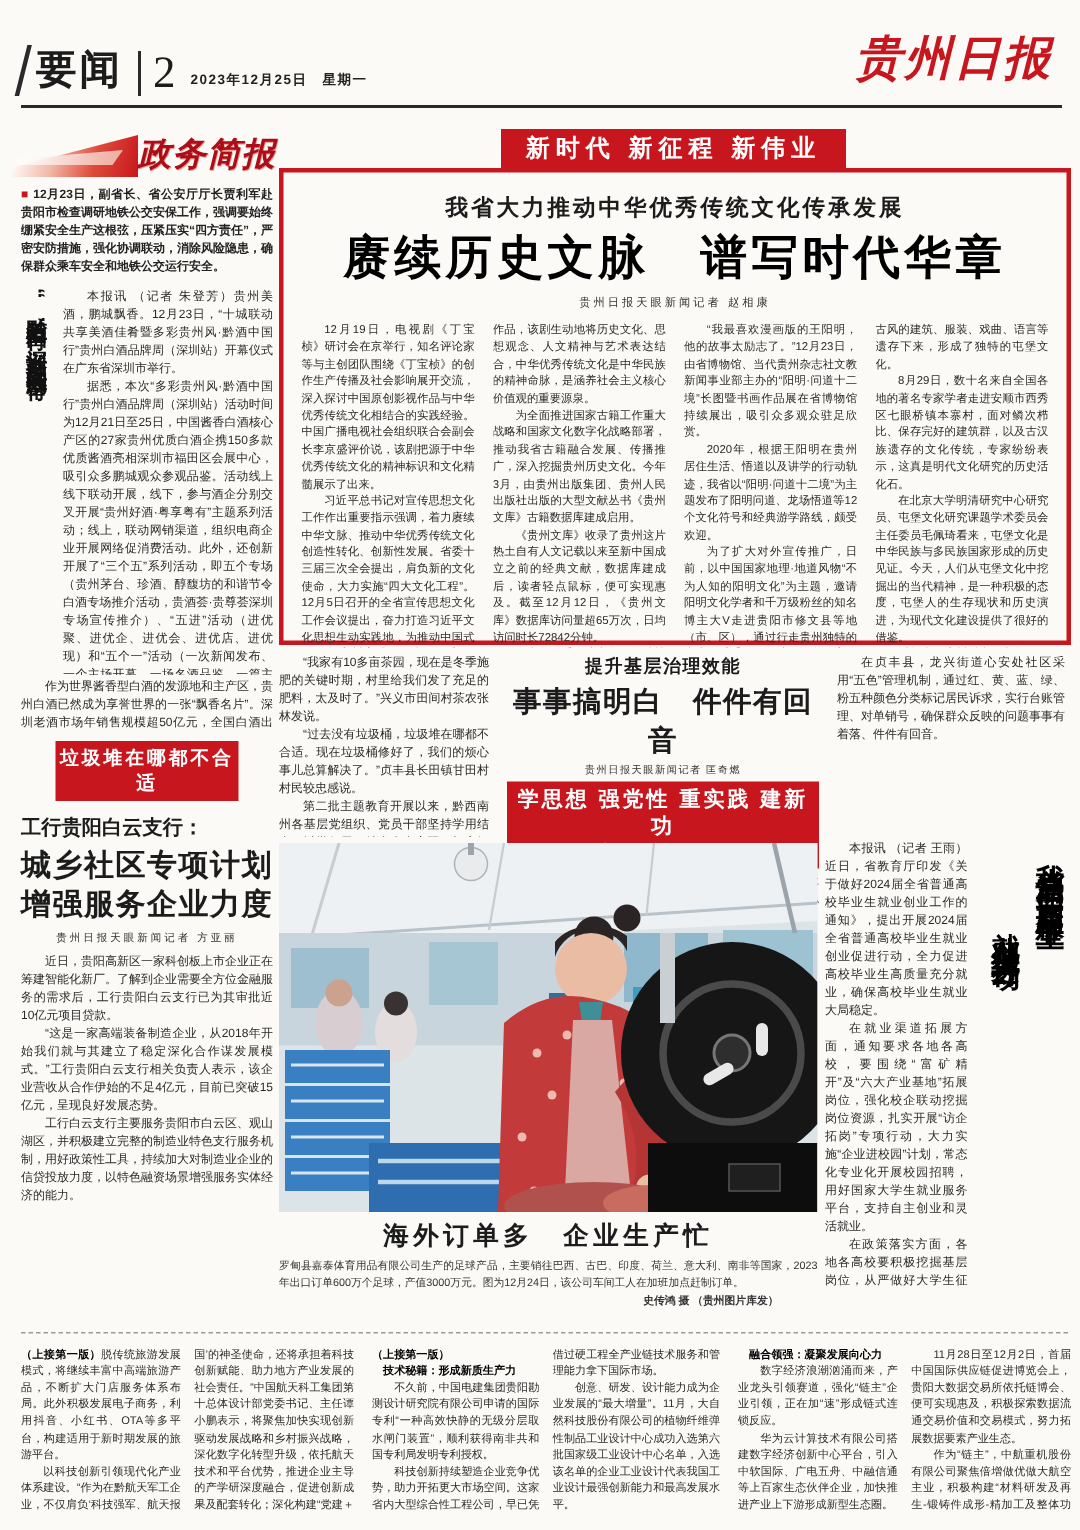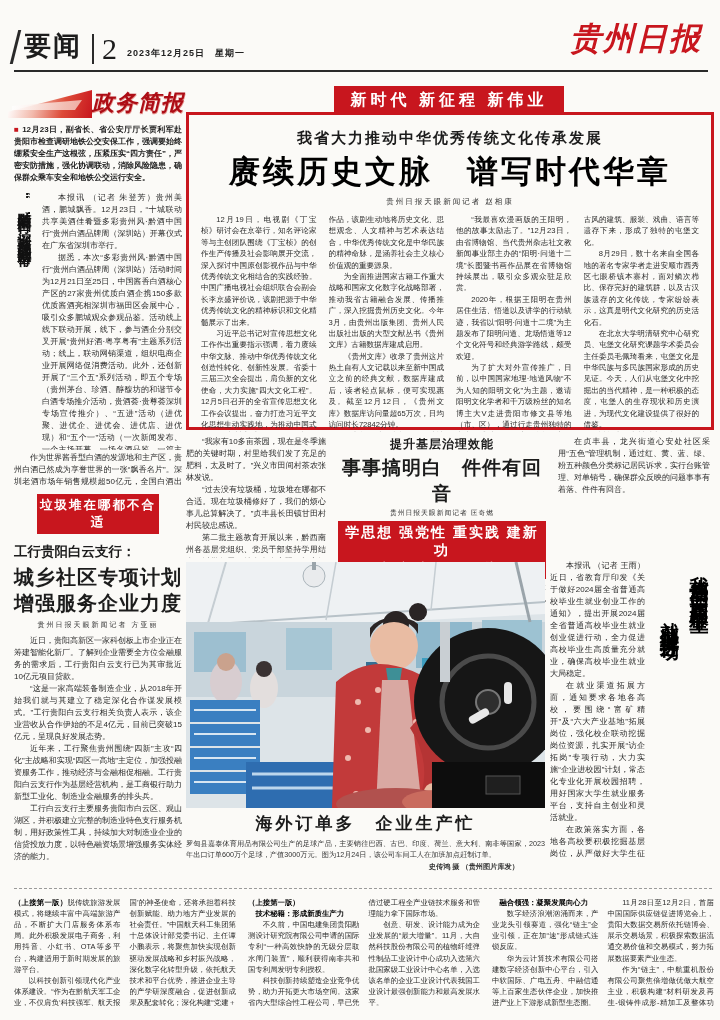--- a/index.html
+++ b/index.html
@@ -125,21 +125,20 @@
 
     <div class="ptb-banner">垃圾堆在哪都不合适</div>
 
     <div>
       <div class="icbc-kicker">工行贵阳白云支行：</div>
       <div class="icbc-headline">城乡社区专项计划 增强服务企业力度</div>
       <div class="byline">贵州日报天眼新闻记者 方亚丽</div>
       <div class="icbc-body bt">
         <p>近日，贵阳高新区一家科创板上市企业正在筹建智能化新厂。了解到企业需要全方位金融服务的需求后，工行贵阳白云支行已为其审批近10亿元项目贷款。</p>
         <p>“这是一家高端装备制造企业，从2018年开始我们就与其建立了稳定深化合作谋发展模式。”工行贵阳白云支行相关负责人表示，该企业营收从合作伊始的不足4亿元，目前已突破15亿元，呈现良好发展态势。</p>
-        <p>近年来，工行聚焦贵州围绕“四新”主攻“四化”主战略和实现“四区一高地”主定位，加强投融资服务工作，推动经济与金融相促相融。工行贵阳白云支行作为基层经营机构，是工商银行助力新型工业化、制造业金融服务的排头兵。</p>
         <p>工行白云支行主要服务贵阳市白云区、观山湖区，并积极建立完整的制造业特色支行服务机制，用好政策性工具，持续加大对制造业企业的信贷投放力度，以特色融资场景增强服务实体经济的能力。</p>
       </div>
     </div>
   </div>
 
   <div class="slogan">新时代 新征程 新伟业</div>
 
   <div class="mainbox">
     <div class="m-kicker">我省大力推动中华优秀传统文化传承发展</div>
     <div class="m-headline">赓续历史文脉　谱写时代华章</div>
@@ -312,19 +311,19 @@
       <p class="b-sub">技术秘籍：形成新质生产力</p>
       <p>不久前，中国电建集团贵阳勘测设计研究院有限公司申请的国际专利“一种高效快静的无级分层取水闸门装置”，顺利获得南非共和国专利局发明专利授权。</p>
       <p>科技创新持续塑造企业竞争优势，助力开拓更大市场空间。这家省内大型综合性工程公司，早已凭借过硬工程全产业链技术服务和管理能力拿下国际市场。</p>
       <p>创意、研发、设计能力成为企业发展的“最大增量”。11月，大自然科技股份有限公司的植物纤维弹性制品工业设计中心成功入选第六批国家级工业设计中心名单，入选该名单的企业工业设计代表我国工业设计最强创新能力和最高发展水平。</p>
 
     </div>
     <div class="b-art b-c">
       <p class="b-sub">融合领强：凝聚发展向心力</p>
       <p>数字经济浪潮汹涌而来，产业龙头引领赛道，强化“链主”企业引领，正在加“速”形成链式连锁反应。</p>
       <p>华为云计算技术有限公司搭建数字经济创新中心平台，引入中软国际、广电五舟、中融信通等上百家生态伙伴企业，加快推进产业上下游形成新型生态圈。</p>
-      <p>11月28日至12月2日，首届中国国际供应链促进博览会上，贵阳大数据交易所依托链博会、展示交易场景，积极探索数据流通交易价值和交易模式，努力拓展数据要素产业生态。</p>
+      <p>11月28日至12月2日，首届中国国际供应链促进博览会上，贵阳大数据交易所依托链博会、便可实现惠及，积极探索数据流通交易价值和交易模式，努力拓展数据要素产业生态。</p>
       <p>作为“链主”，中航重机股份有限公司聚焦倍增做优做大航空主业，积极构建“材料研发及再生-锻铸件成形-精加工及整体功能部件”的“新生态”配套环境，创新“研究院＋企业”的新业态运营模式，打造“产业链＋人才链”的新模式发展路径。</p>
 
     </div>
   </div>
 
 </div>
 
 </body></html>

